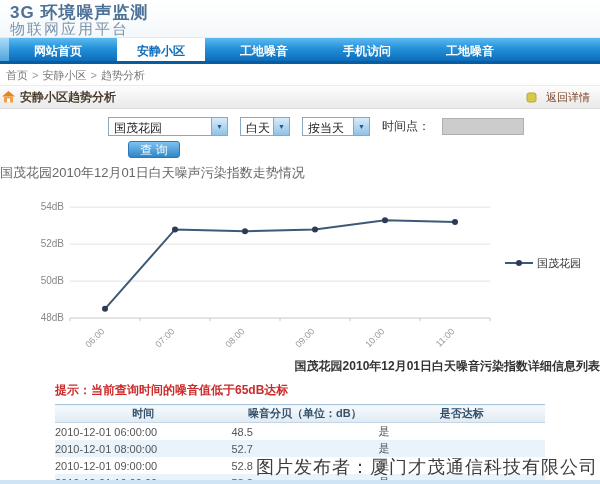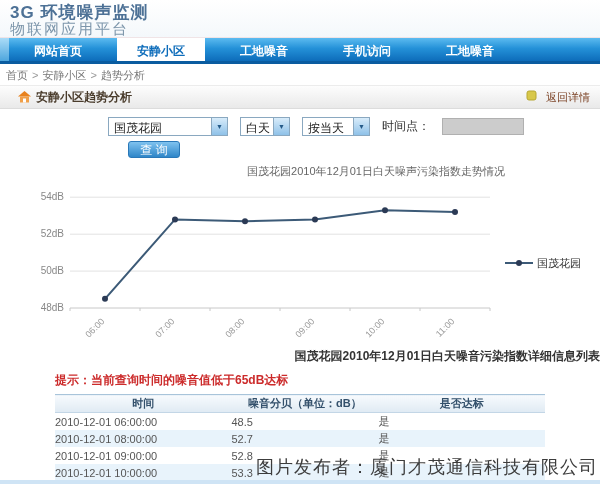--- a/index.html
+++ b/index.html
@@ -15,40 +15,40 @@
   
   .nav { position:relative; height:26px; background:linear-gradient(180deg,#5cbbf0 0%,#2491d8 45%,#0d6cba 100%); border-bottom:3px solid #0a5ca0; display:flex; align-items:stretch; padding-left:14px;gap:15px; }
   .nav::before { content:""; position:absolute; left:0; top:0; width:9px; height:100%; background:linear-gradient(180deg,#aadcf8,#4ea6dd); }
   .nav-item { padding:0 20px; line-height:26px; font-size:12px; font-weight:bold; color:#fff; cursor:pointer; }
   .nav-item.active { background:#fff; color:#0d6cba; }
   
   .crumb { height:22px; line-height:22px; padding-left:6px; font-size:11px; color:#777; border-bottom:1px solid #ececec; background:#fff; }
   .crumb .sep { color:#999; margin:0 4px; }
   .crumb span[data-interactable="true"] { cursor:pointer; }
   
-  .section-bar { height:23px; display:flex; align-items:center; padding:0 10px 0 18px; background:linear-gradient(#fdfdfd,#e9e9e9); border-bottom:1px solid #dcdcdc; }
+  .section-bar { height:23px; display:flex; align-items:center; padding:0 10px 0 2px; background:linear-gradient(#fdfdfd,#e9e9e9); border-bottom:1px solid #dcdcdc; }
   .home-ico { width:13px; height:12px; margin-right:5px; }
   .section-title { font-size:12px; font-weight:bold; color:#4a3c2c; }
-  .back-link { margin-left:auto; display:flex; gap:9px; font-size:11px; color:#7d4427; cursor:pointer; }
+  .back-link { margin-left:auto; display:flex; align-items:center; gap:9px; font-size:11px; color:#7d4427; cursor:pointer; }
   .back-ico { width:11px; height:11px; }
   
   .filters { display:flex; align-items:center; gap:12px; margin:8px 0 0 108px; }
   .sel { display:inline-flex; height:19px; border:1px solid #8aa8c0; background:#fff; font-size:12px; color:#222; cursor:pointer; }
   .sel .sel-text { padding:2px 6px 0 5px; white-space:nowrap; }
   .sel.w-lg .sel-text { width:102px; }
   .sel.w-sm .sel-text { width:32px; }
   .sel.w-md .sel-text { width:50px; }
   .sel .arrow { width:16px; display:flex; align-items:center; justify-content:center; background:linear-gradient(#d8ecfa,#8fc1e8); border-left:1px solid #8aa8c0; font-size:7px; color:#245a88; }
   .time-label { font-size:12px; color:#333; }
   .time-input { width:82px; height:17px; background:#cccccc; border:1px solid #b0b0b0; }
   .query-btn { display:block; margin:5px 0 0 128px; width:52px; height:17px; font-size:12px; line-height:14px; color:#fff; background:linear-gradient(#7fc2ef,#2f86c8); border:1px solid #2a78b8; border-radius:3px; cursor:pointer; font-family:inherit; }
   
   .chart-row { display:flex; margin-top:6px; }
   .chart-main { width:505px; }
-  .chart-title { text-align:right; font-size:11px; color:#666; margin-bottom:1px; }
+  .chart-title { text-align:left; font-size:13px; color:#666; margin-bottom:8px; }
   .legend { display:flex; align-items:center; gap:4px; margin-top:92px; height:14px; }
   .legend-label { font-size:11px; color:#333; white-space:nowrap; }
   
   .tbl-title { text-align:right; font-size:12px; font-weight:bold; color:#333; margin-top:4px; }
   .hint { margin:7px 0 5px 55px; font-size:12px; font-weight:bold; color:#cc2b2b; }
   table.data { width:490px; margin:0 auto; border-collapse:collapse; font-size:11px; }
   table.data th { height:18px; background:linear-gradient(#f7fafd,#dfeaf3); color:#33506b; font-weight:bold; border-top:1px solid #a8c4da; border-bottom:1px solid #c3d6e6; }
   table.data td { height:14px; padding:1px 0; text-align:left; color:#555; }
   table.data tr:nth-child(even) td { background:#e8f3fb; }
   table.data col.c1 { width:36%; } table.data col.c2 { width:30%; } table.data col.c3 { width:34%; }

